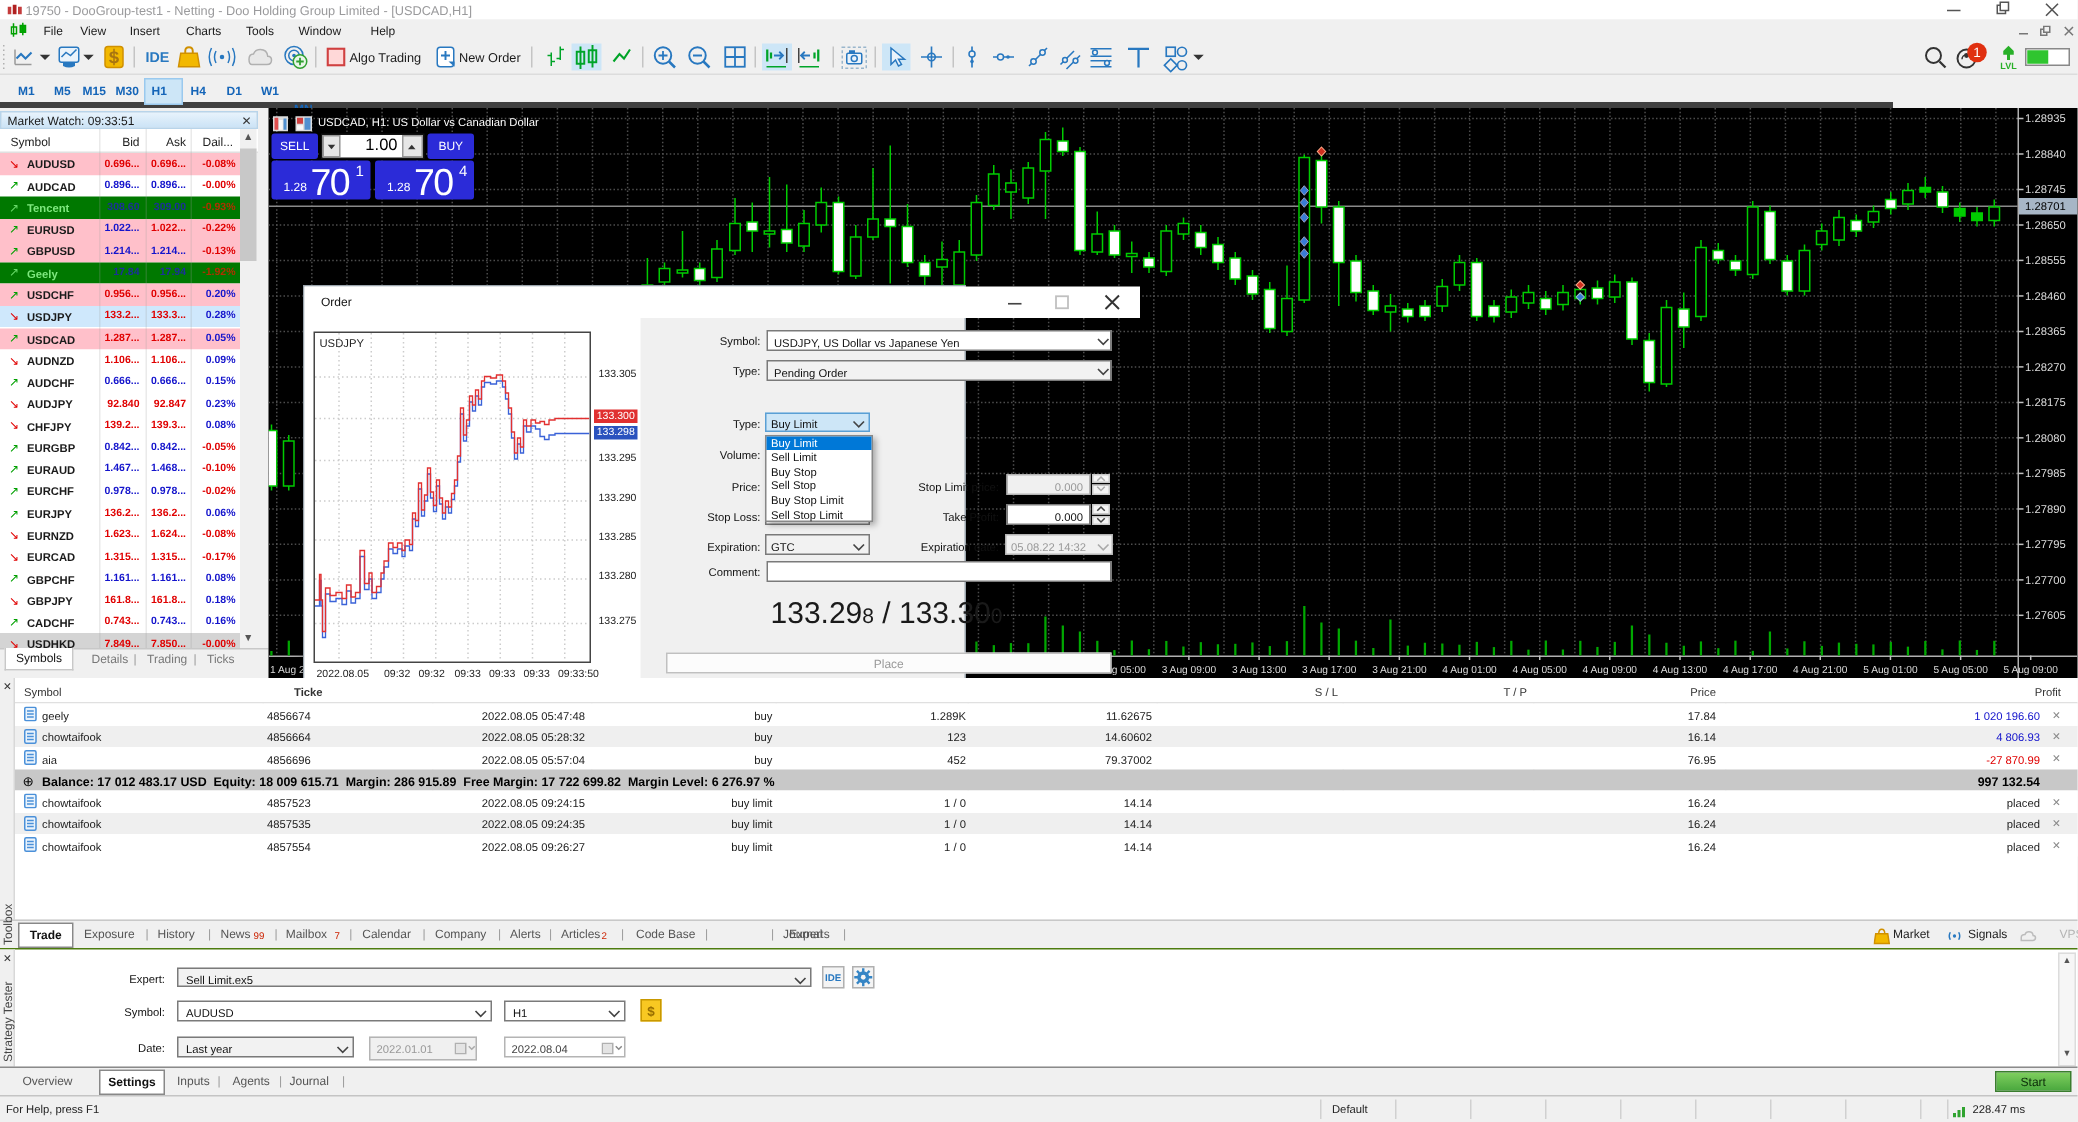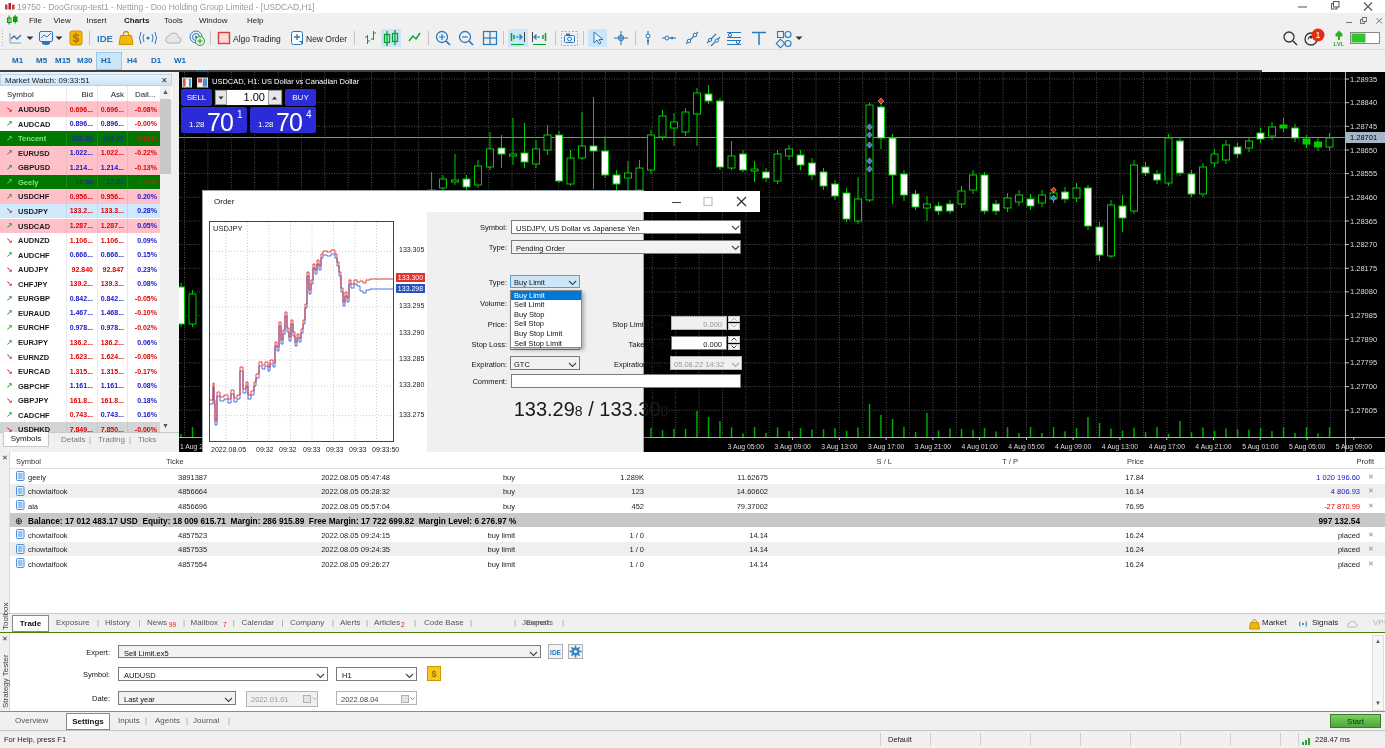--- a/index.html
+++ b/index.html
@@ -25,21 +25,21 @@
     <div class="abs" style="left:0;top:13px;width:1385px;height:14px;background:#f0f0f0;">
       <svg class="abs" style="left:7px;top:2px;" width="11" height="10">
         <rect x="0.5" y="3" width="3.5" height="4.5" fill="none" stroke="#00a000"></rect>
         <line x1="2" y1="0.5" x2="2" y2="9.5" stroke="#00a000"></line>
         <rect x="6.5" y="2" width="3.5" height="4.5" fill="#00b000" stroke="#00a000"></rect>
         <line x1="8.2" y1="0" x2="8.2" y2="8.5" stroke="#00a000"></line>
       </svg>
       <div class="abs" style="left:29px;top:2.5px;color:#1a1a1a;font-size:8px;">File</div>
       <div class="abs" style="left:53.5px;top:2.5px;color:#1a1a1a;font-size:8px;">View</div>
       <div class="abs" style="left:86.5px;top:2.5px;color:#1a1a1a;font-size:8px;">Insert</div>
-      <div class="abs" style="left:124px;top:2.5px;color:#1a1a1a;font-size:8px;font-weight:bold;">Charts</div>
+      <div class="abs" style="left:124px;top:2.5px;color:#1a1a1a;font-size:8px;">Charts</div>
       <div class="abs" style="left:164px;top:2.5px;color:#1a1a1a;font-size:8px;">Tools</div>
       <div class="abs" style="left:199px;top:2.5px;color:#1a1a1a;font-size:8px;">Window</div>
       <div class="abs" style="left:247px;top:2.5px;color:#1a1a1a;font-size:8px;">Help</div>
       <svg class="abs" style="left:1344px;top:4px;" width="41" height="8">
         <line x1="2" y1="5.5" x2="8" y2="5.5" stroke="#777"></line>
         <rect x="16.5" y="2.5" width="4" height="4" fill="none" stroke="#777"></rect>
         <rect x="18.5" y="0.5" width="4" height="4" fill="#f0f0f0" stroke="#777"></rect>
         <path d="M32.5 1 L38 6.5 M38 1 L32.5 6.5" stroke="#777" fill="none"></path>
       </svg>
     </div>
@@ -144,21 +144,21 @@
         <circle cx="1311" cy="10" r="1.6" fill="#333"></circle>
         <circle cx="1318" cy="8" r="6.5" fill="#e03010"></circle>
         <text x="1318" y="11" font-size="9" fill="#fff" text-anchor="middle">1</text>
         <path d="M1339 3.5 L1342.5 7 L1342.5 9.5 L1335.5 9.5 L1335.5 7 Z" fill="#28b028"></path>
         <rect x="1338" y="9" width="2" height="4" fill="#28b028"></rect>
         <text x="1339" y="19" font-size="6" font-weight="bold" fill="#28b028" text-anchor="middle">LVL</text>
         <rect x="1350.5" y="5.5" width="29" height="11" fill="#fff" stroke="#888"></rect>
         <rect x="1351.5" y="6.5" width="14" height="9" fill="#2fc52f"></rect>
       </svg>
     </div>
-    <div class="abs" style="left:0;top:50px;width:1262px;height:22px;background:#f0f0f0;border-bottom:2px solid #404040;">
+    <div class="abs" style="left:0;top:50px;width:1262px;height:22px;background:#f0f0f0;border-bottom:4px solid #404040;">
       <div class="abs" style="left:96px;top:2px;width:26px;height:18px;background:#cde6f7;border:1px solid #9ac9ee;"></div>
       <div class="abs" style="left:12px;top:6px;color:#1565b8;font-weight:bold;font-size:8px;">M1</div>
       <div class="abs" style="left:36px;top:6px;color:#1565b8;font-weight:bold;font-size:8px;">M5</div>
       <div class="abs" style="left:55px;top:6px;color:#1565b8;font-weight:bold;font-size:8px;">M15</div>
       <div class="abs" style="left:77px;top:6px;color:#1565b8;font-weight:bold;font-size:8px;">M30</div>
       <div class="abs" style="left:101px;top:6px;color:#1565b8;font-weight:bold;font-size:8px;">H1</div>
       <div class="abs" style="left:127px;top:6px;color:#1565b8;font-weight:bold;font-size:8px;">H4</div>
       <div class="abs" style="left:151px;top:6px;color:#1565b8;font-weight:bold;font-size:8px;">D1</div>
       <div class="abs" style="left:174px;top:6px;color:#1565b8;font-weight:bold;font-size:8px;">W1</div>
       <div class="abs" style="left:196px;top:18px;color:#1565b8;font-weight:bold;font-size:8px;">MN</div>
@@ -951,28 +951,29 @@
       <div class="abs" style="left:308px;top:183px;width:230px;height:13.5px;background:#fff;border:1px solid #7a7a7a;"></div>
       <div class="abs" style="left:307px;top:98.5px;width:72px;height:58px;background:#fff;border:1px solid #888;box-shadow:2px 2px 4px rgba(0,0,0,0.3);">
         <div class="abs" style="left:0;top:0;width:70px;height:9.6px;background:#0078d7;color:#fff;line-height:9.6px;padding-left:3px;">Buy Limit</div>
         <div class="abs" style="left:3px;top:9.6px;height:9.6px;color:#111;line-height:9.6px;">Sell Limit</div>
         <div class="abs" style="left:3px;top:19.2px;height:9.6px;color:#111;line-height:9.6px;">Buy Stop</div>
         <div class="abs" style="left:3px;top:28.8px;height:9.6px;color:#111;line-height:9.6px;">Sell Stop</div>
         <div class="abs" style="left:3px;top:38.4px;height:9.6px;color:#111;line-height:9.6px;">Buy Stop Limit</div>
         <div class="abs" style="left:3px;top:48.0px;height:9.6px;color:#111;line-height:9.6px;">Sell Stop Limit</div>
       </div>
       <div class="abs" style="left:238px;top:207px;width:300px;height:24px;text-align:center;color:#1a1a1a;font-size:20px;">133.29<span style="font-size:14px;">8</span> / 133.30<span style="font-size:14px;">0</span></div>
+      <div class="abs" style="left:241px;top:244px;width:297px;height:14px;background:#fcfcfc;border:1px solid #c0c0c0;color:#9a9a9a;text-align:center;line-height:13px;font-size:8px;">Place</div>
     </div>
     <div class="abs" style="left:0;top:452px;width:1385px;height:180px;background:#fff;font-size:7.5px;">
       <div class="abs" style="left:0;top:0;width:10px;height:180px;background:#f0f0f0;border-right:1px solid #d8d8d8;">
         <div class="abs" style="left:2px;top:2px;font-size:7px;color:#333;">✕</div>
       </div>
       <div class="abs" style="left:10px;top:1px;width:1375px;height:16px;background:#fff;border-bottom:1px solid #e0e0e0;color:#333;">
         <div class="abs" style="left:6px;top:4px;">Symbol</div>
-        <div class="abs" style="left:156px;top:4px;">Ticke</div>
+        <div class="abs" style="left:186px;top:4px;font-weight:bold;">Ticke</div>
         <div class="abs r" style="left:762px;top:4px;width:120px;">S / L</div>
         <div class="abs r" style="left:888px;top:4px;width:120px;">T / P</div>
         <div class="abs r" style="left:1014px;top:4px;width:120px;">Price</div>
         <div class="abs r" style="left:1244px;top:4px;width:120px;">Profit</div>
       </div>
       <div class="abs" style="left:175px;top:17px;width:1px;height:101px;background:rgba(150,150,150,0.18);"></div>
       <div class="abs" style="left:288px;top:17px;width:1px;height:101px;background:rgba(150,150,150,0.18);"></div>
       <div class="abs" style="left:394px;top:17px;width:1px;height:101px;background:rgba(150,150,150,0.18);"></div>
       <div class="abs" style="left:517px;top:17px;width:1px;height:101px;background:rgba(150,150,150,0.18);"></div>
       <div class="abs" style="left:645px;top:17px;width:1px;height:101px;background:rgba(150,150,150,0.18);"></div>
@@ -981,21 +982,21 @@
       <div class="abs" style="left:1022px;top:17px;width:1px;height:101px;background:rgba(150,150,150,0.18);"></div>
       <div class="abs" style="left:1150px;top:17px;width:1px;height:101px;background:rgba(150,150,150,0.18);"></div>
       <div class="abs" style="left:10px;top:17.0px;width:1375px;height:14.5px;background:#fff;color:#222;">
         <svg class="abs" style="left:6px;top:2px;" width="9" height="10">
           <rect x="0.5" y="0.5" width="7.5" height="9" rx="1" fill="#eaf3fb" stroke="#4a90d9"></rect>
           <line x1="2" y1="3" x2="6.5" y2="3" stroke="#4a90d9"></line>
           <line x1="2" y1="5" x2="6.5" y2="5" stroke="#4a90d9"></line>
           <line x1="2" y1="7" x2="6.5" y2="7" stroke="#4a90d9"></line>
         </svg>
         <div class="abs" style="left:18px;top:3.5px;">geely</div>
-        <div class="abs" style="left:168px;top:3.5px;">3891387</div>
+        <div class="abs" style="left:168px;top:3.5px;">4856674</div>
         <div class="abs r" style="left:240px;top:3.5px;width:140px;">2022.08.05 05:47:48</div>
         <div class="abs r" style="left:405px;top:3.5px;width:100px;">buy</div>
         <div class="abs r" style="left:534px;top:3.5px;width:100px;">1.289K</div>
         <div class="abs r" style="left:658px;top:3.5px;width:100px;">11.62675</div>
         <div class="abs r" style="left:1034px;top:3.5px;width:100px;">17.84</div>
         <div class="abs r" style="left:1150px;top:3.5px;width:200px;color:#1414cc;">1 020 196.60</div>
         <div class="abs" style="left:1358px;top:3.5px;color:#888;font-size:7px;">✕</div>
       </div>
       <div class="abs" style="left:10px;top:31.5px;width:1375px;height:14.5px;background:#efefef;color:#222;">
         <svg class="abs" style="left:6px;top:2px;" width="9" height="10">

